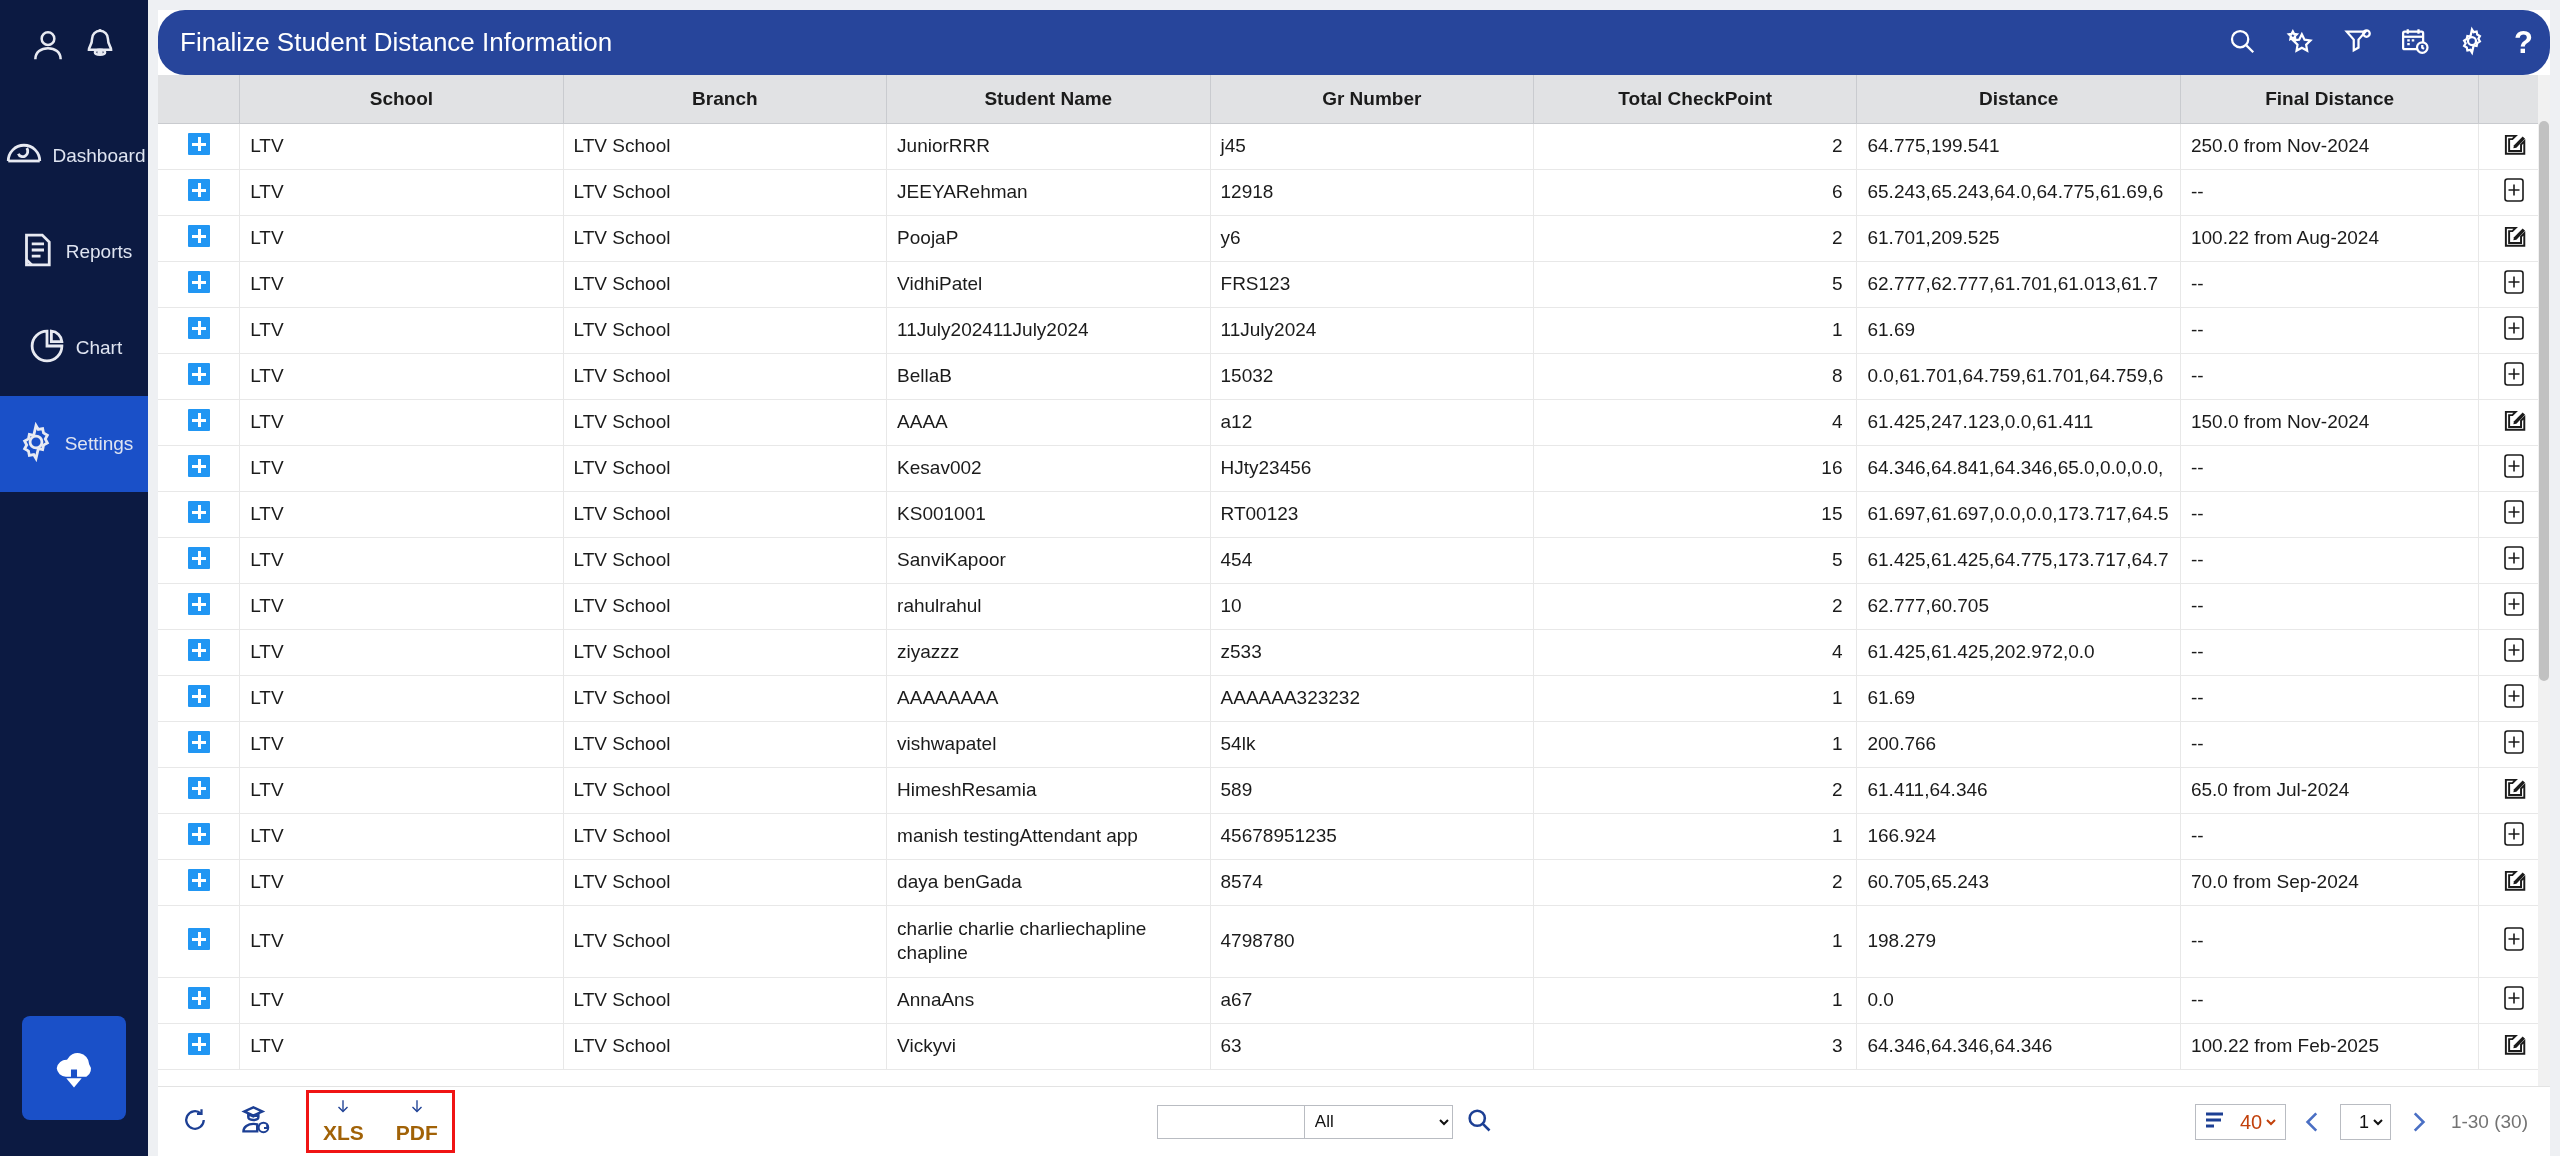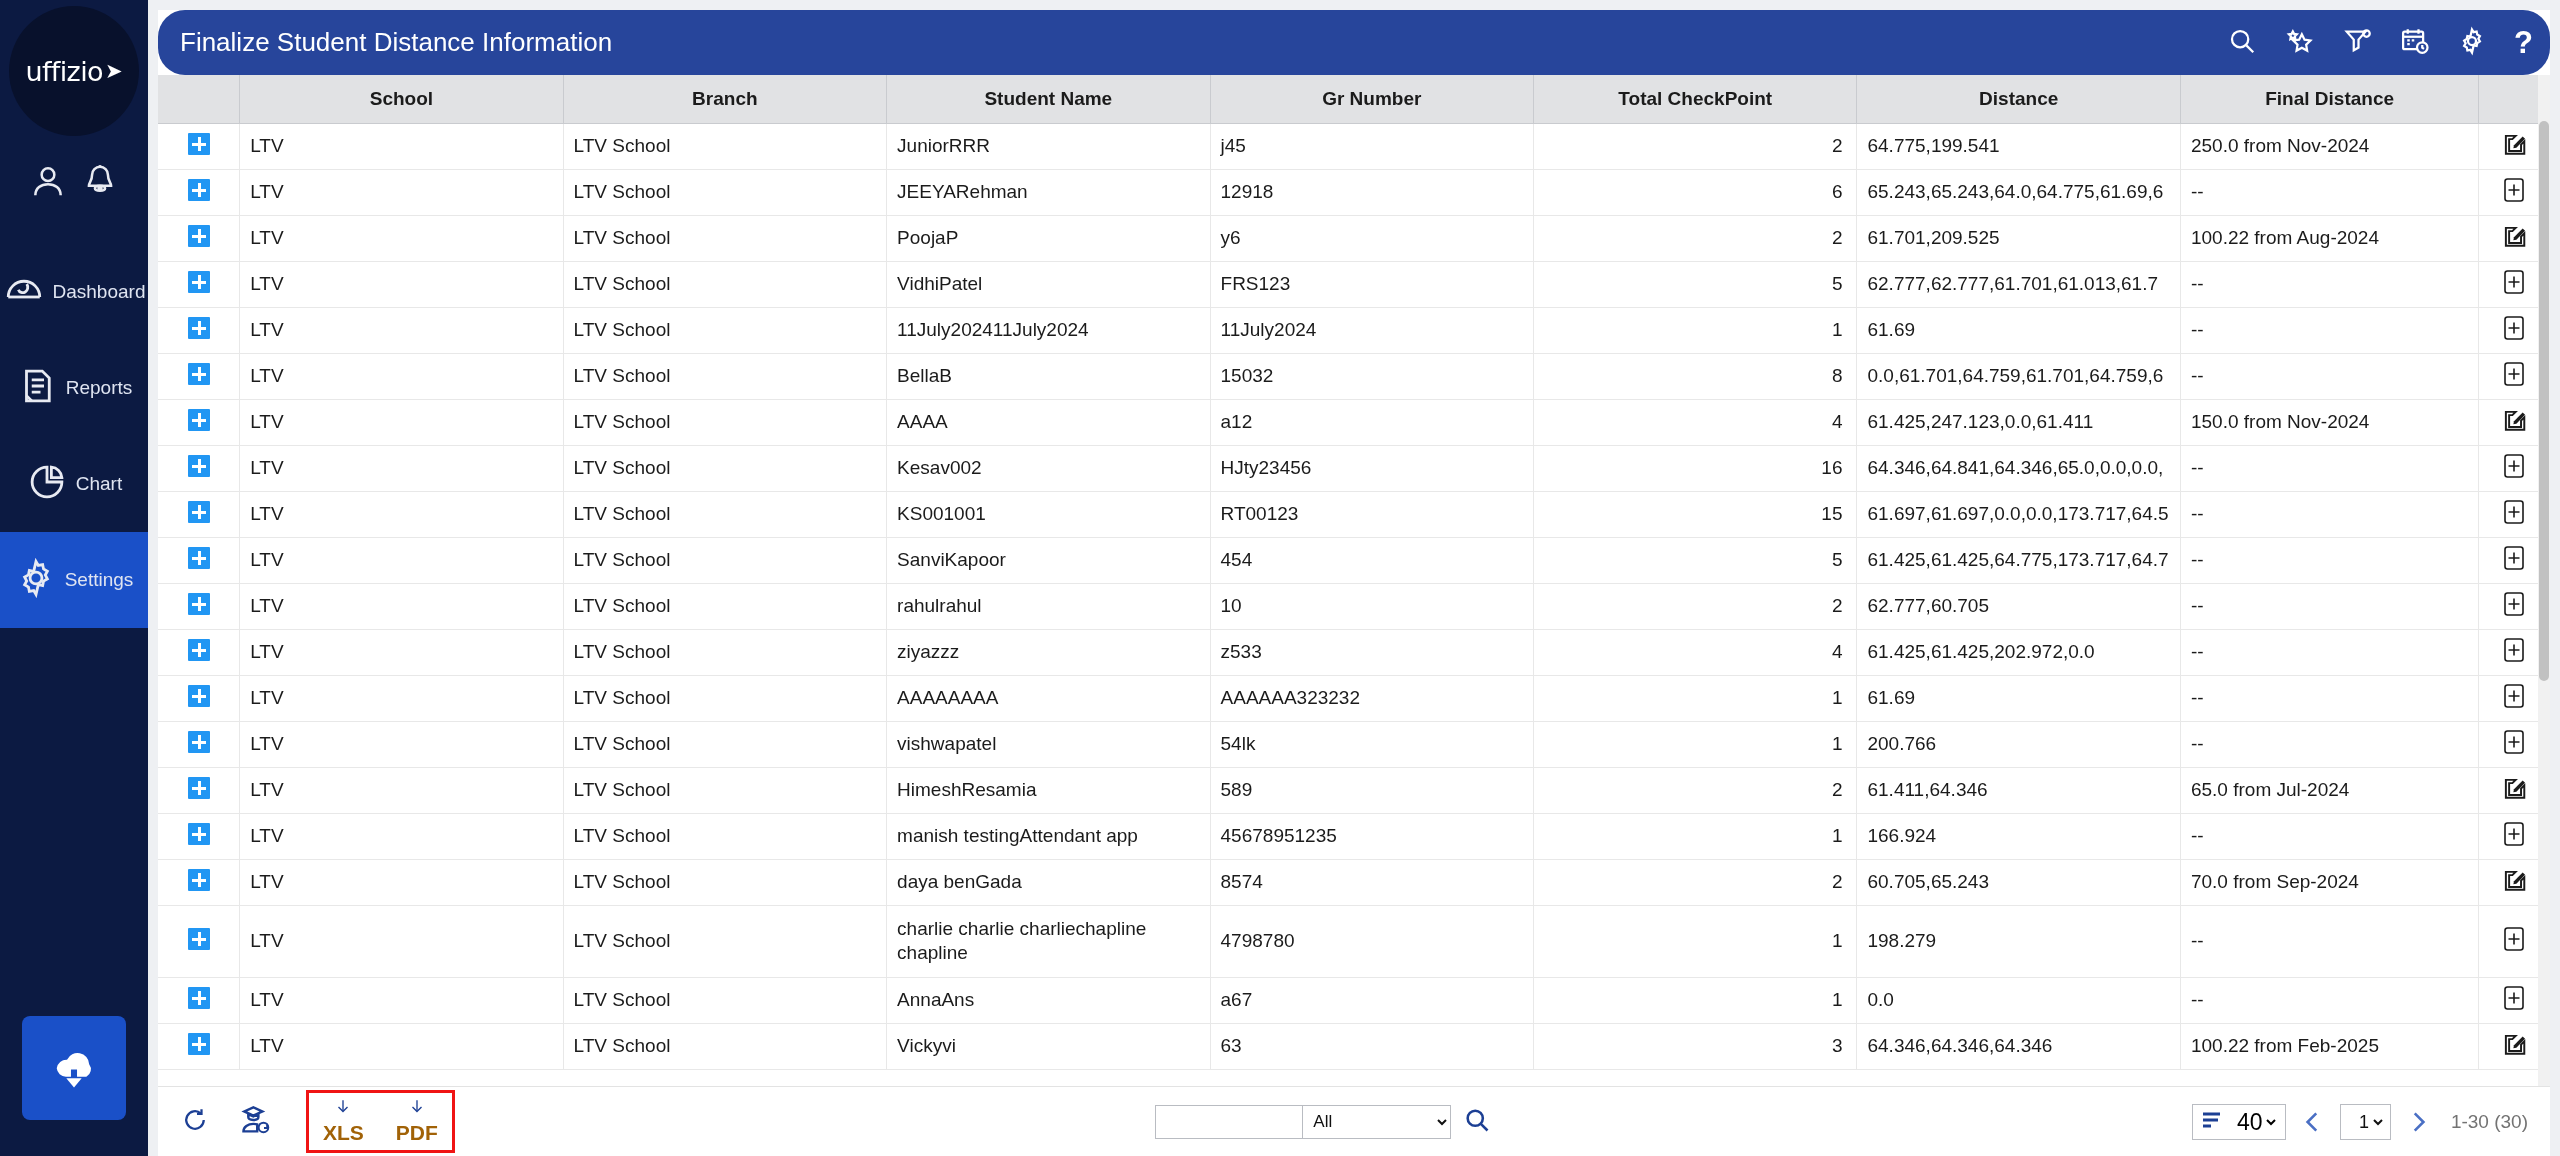--- a/index.html
+++ b/index.html
@@ -134,22 +134,22 @@
     font-family: "Liberation Sans", sans-serif; color: #111;
   }
   .search-go { margin-left: 12px; cursor: pointer; }
   .search-go svg { stroke: #1c3f94; fill: none; stroke-width: 2.2; }
   .foot-right { display: flex; align-items: center; gap: 14px; }
   .pagesize-box {
     height: 36px; border: 1px solid #b9bcc2; display: flex; align-items: center;
     padding: 0 6px 0 8px; gap: 8px; background: #fff;
   }
   .pagesize-sel {
-    border: none; outline: none; font-size: 23px; background: transparent;
-    font-family: "Liberation Sans", sans-serif; color: #000000;
+    border: none; outline: none; font-size: 20px; background: transparent;
+    font-family: "Liberation Sans", sans-serif; color: #c2410c;
   }
   .arrow-btn { cursor: pointer; display: flex; align-items: center; }
   .arrow-btn svg { stroke: #4a6fc4; fill: none; stroke-width: 2.4; }
   .page-box {
     height: 36px; border: 1px solid #b9bcc2; display: flex; align-items: center;
     padding: 0 4px 0 14px; background: #fff;
   }
   .page-sel {
     border: none; outline: none; font-size: 18px; background: transparent;
     font-family: "Liberation Sans", sans-serif; color: #111;
@@ -163,24 +163,20 @@
     background: #c1c1c1; border-radius: 5px;
   }
 </style>
 </head>
 <body>
 
 <div class="app">
 
   <div class="sidebar">
 
-    <div class="logo-wrap">
-      <span class="logo-text">uffizio</span>
-        <span class="logo-arrow">➤</span>
-    </div>
 
     <div class="top-icons">
       <span>
         <svg width="38" height="38" viewBox="0 0 24 24">
             <circle cx="12" cy="8" r="4"></circle>
             <path d="M4 21c0-4.4 3.6-7 8-7s8 2.6 8 7"></path>
           </svg>
       </span>
       <span>
         <svg width="38" height="38" viewBox="0 0 24 24">

